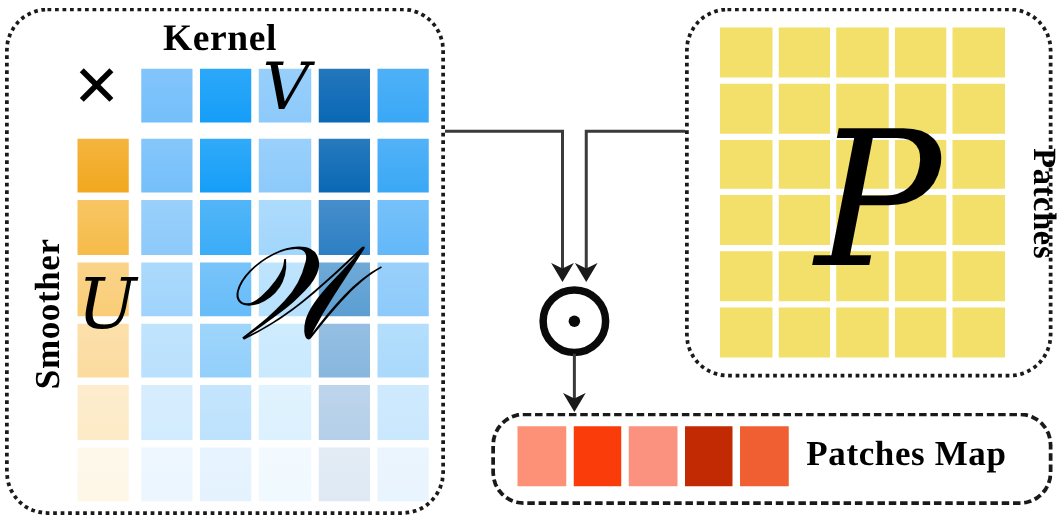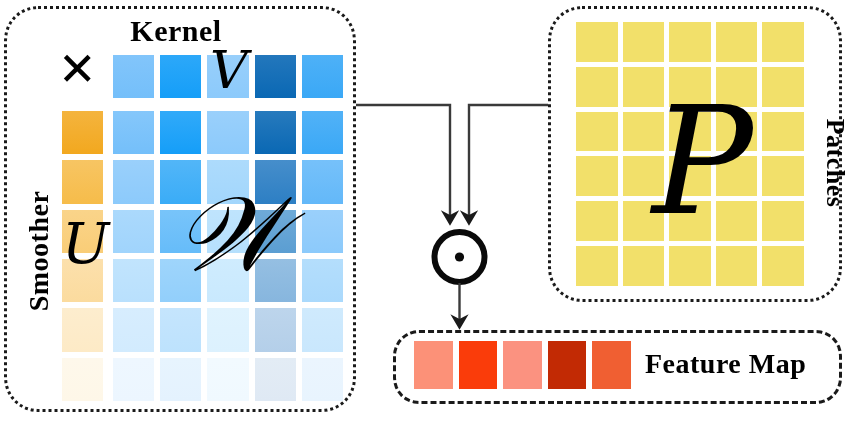--- a/index.html
+++ b/index.html
@@ -165,21 +165,21 @@
   <div class="panel dashed" id="featuremap-panel"></div>
 
   <div class="cellgrid" id="f-row">
       <div class="cell" style="background: rgb(252, 145, 120);"></div>
       <div class="cell" style="background: rgb(250, 60, 10);"></div>
       <div class="cell" style="background: rgb(251, 146, 128);"></div>
       <div class="cell" style="background: rgb(194, 42, 4);"></div>
       <div class="cell" style="background: rgb(240, 95, 50);"></div>
     </div>
 
-  <div class="title" id="featuremap-title">Feature Map</div>
+  <div class="title" id="featuremap-title">Patches Map</div>
 
   <svg id="wiring" viewBox="0 0 846 421">
     <defs>
       <marker id="arw" markerWidth="9" markerHeight="9" refX="3.2" refY="4.2" orient="auto" markerUnits="strokeWidth">
         <path d="M0,0.4 L6.4,4.2 L0,8 L1.9,4.2 Z" fill="#1a1a1a"></path>
       </marker>
     </defs>
 
     <path d="M356,105 L450,105 L450,218" stroke="#3a3a3a" stroke-width="2.4" fill="none" marker-end="url(#arw)"></path>
 

